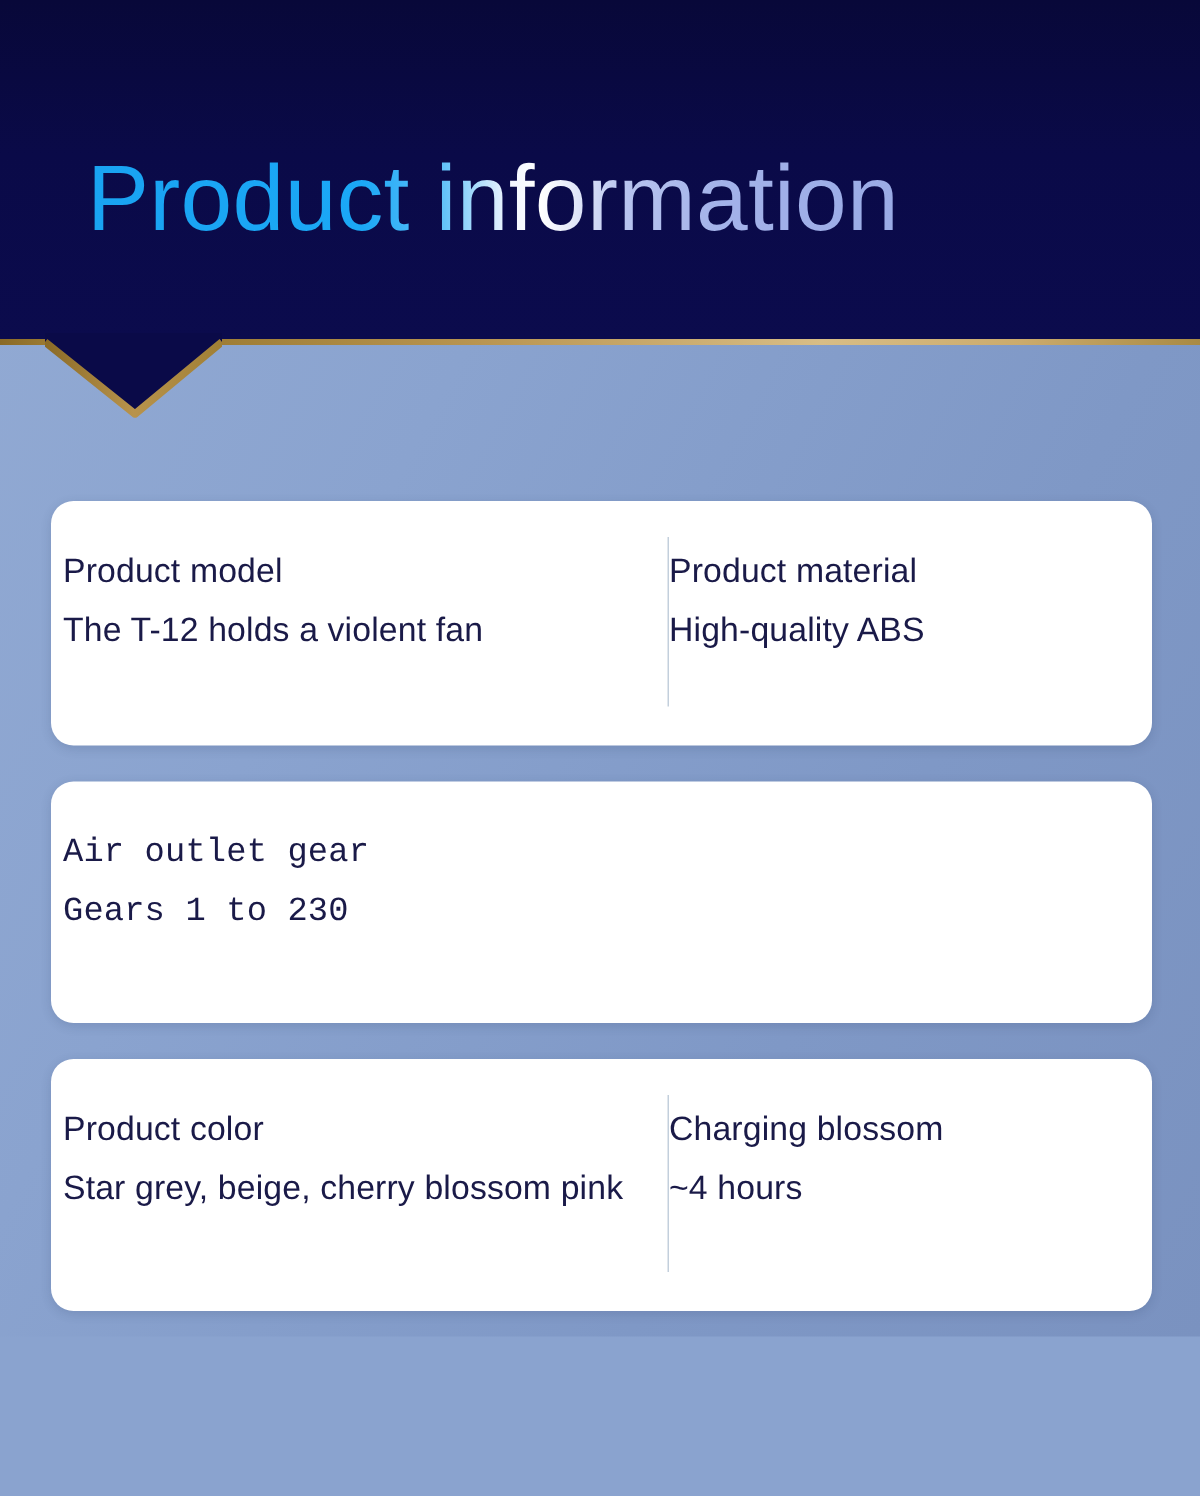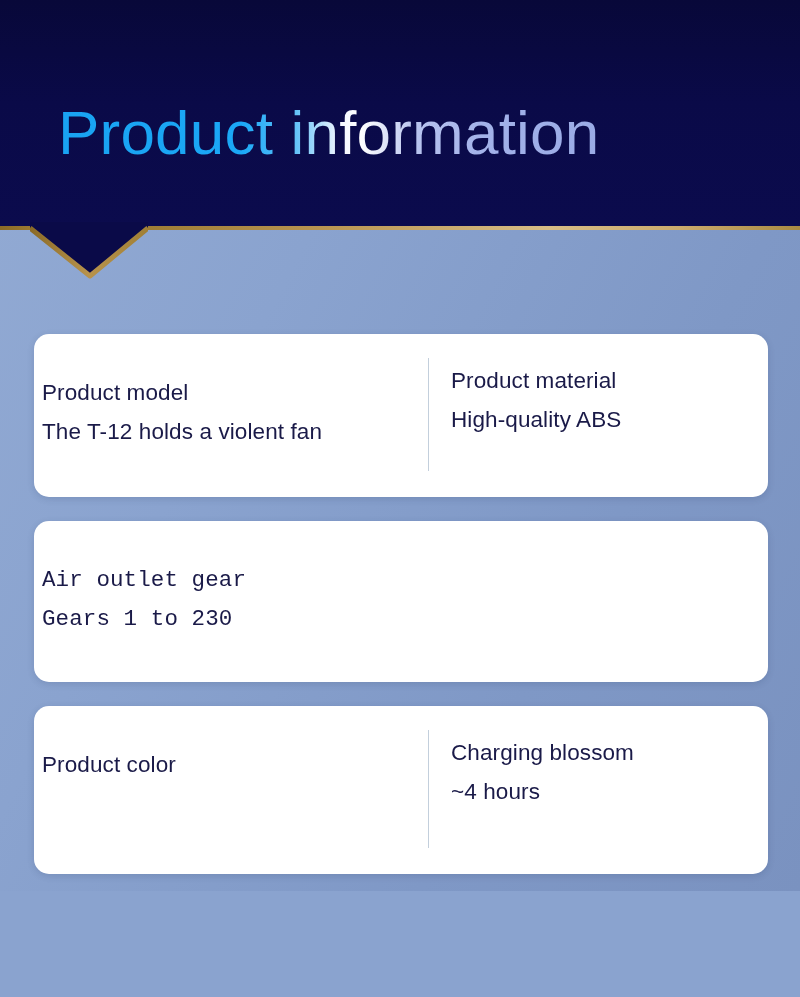--- a/index.html
+++ b/index.html
@@ -110,33 +110,33 @@
     flex-direction: row;
   }
   .spec-card + .spec-card { margin-top: 24px; }
 
   .card-h-163 { height: 163px; }
   .card-h-161 { height: 161px; font-family: Liberation Mono, monospace; }
   .card-h-168 { height: 168px; }
 
   .card-col {
     box-sizing: border-box;
-    padding-top: 40px;
+    padding-top: 28px;
   }
   .card-col-left {
     width: 394px;
     padding-left: 8px;
   }
   .card-col-right {
     flex: 1;
-    padding-left: 22px;
     border-left: 1px solid #c3cfdc;
     margin-top: 24px;
     margin-bottom: 26px;
     padding-top: 4px;
+    margin-left: 17px;
   }
 
   .spec-label,
   .spec-value {
     color: #1a1a48;
     font-size: 22.5px;
     font-weight: 400;
     line-height: 1.72;
     letter-spacing: 0.1px;
   }
@@ -192,20 +192,21 @@
           <div class="spec-label">Air outlet gear</div>
           <div class="spec-value">Gears 1 to 230</div>
         </div>
       </div>
     </div>
 
     <div class="spec-card card-h-168">
       <div class="card-col card-col-left">
         <div class="col-wrap">
           <div class="spec-label">Product color</div>
+          <div class="spec-value">Star grey, beige, cherry blossom pink</div>
         </div>
       </div>
       <div class="card-col card-col-right">
         <div class="col-wrap">
           <div class="spec-label">Charging blossom</div>
           <div class="spec-value">~4 hours</div>
         </div>
       </div>
     </div>
 

